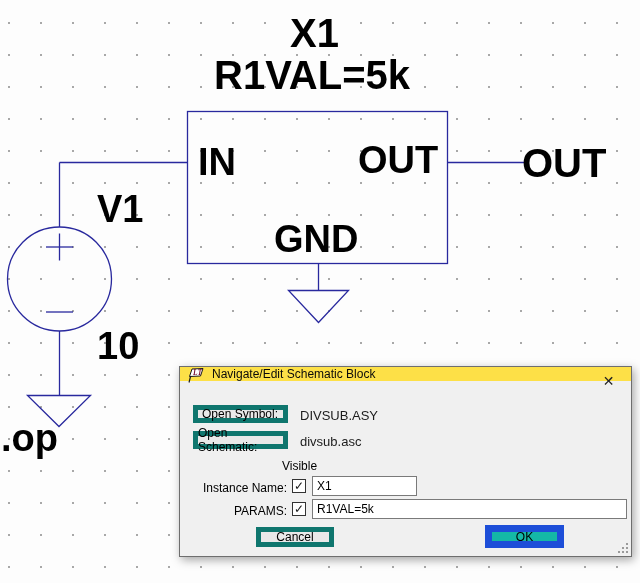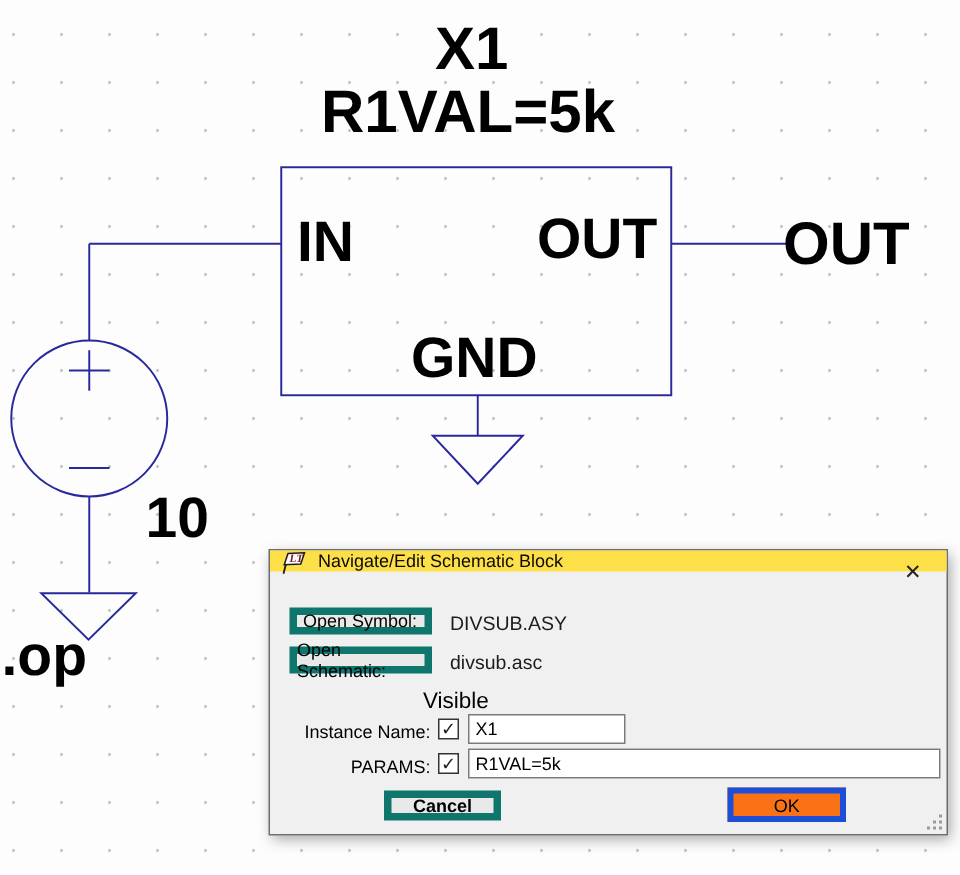--- a/index.html
+++ b/index.html
@@ -39,42 +39,42 @@
   .dlg-btn{
     position:absolute;background:#e9e9e9;border:5px solid #0f766e;
     box-sizing:border-box;font-size:12px;color:#000;
     display:flex;align-items:center;font-family:"Liberation Sans",sans-serif;
   }
   .btn-opensym{left:13px;top:38px;width:95px;height:18px;justify-content:flex-end;padding-right:5px;}
   .btn-openschem{left:13px;top:64px;width:95px;height:18px;justify-content:flex-end;padding-right:15px;}
   .file-label{position:absolute;font-size:13px;color:#1c1c1c;white-space:nowrap;}
   .lbl-symfile{left:120px;top:41px;}
   .lbl-schemfile{left:120px;top:67px;}
-  .lbl-visible{position:absolute;left:102px;top:92px;font-size:15px;}
+  .lbl-visible{position:absolute;left:102px;top:92px;font-size:12px;}
   .row-label{position:absolute;left:13px;width:94px;text-align:right;font-size:12px;white-space:nowrap;}
   .lbl-instname{top:114px;}
   .lbl-params{top:137px;}
   .checkbox{
     position:absolute;width:14px;height:14px;background:#fff;border:1px solid #333;
     box-sizing:border-box;display:flex;align-items:center;justify-content:center;
     font-size:12px;line-height:12px;color:#1a1a1a;
   }
   .cb-inst{left:112px;top:112px;}
   .cb-params{left:112px;top:135px;}
   .text-input{
     position:absolute;height:20px;background:#fff;border:1px solid #7a7a7a;
     box-sizing:border-box;font-size:12px;padding:1px 4px;color:#000;
     font-family:"Liberation Sans",sans-serif;outline:none;
   }
   .in-inst{left:132px;top:109px;width:105px;}
   .in-params{left:132px;top:132px;width:315px;}
-  .btn-cancel{left:76px;top:160px;width:78px;height:20px;justify-content:center;font-weight:bold;}
+  .btn-cancel{left:76px;top:160px;width:78px;height:20px;justify-content:center;}
   .btn-ok{
     left:305px;top:158px;width:79px;height:23px;justify-content:center;
-    border:4px solid #1d4ed8;background:#f97316;
+    border:7px solid #1d4ed8;background:#14b8a6;
   }
   .resize-grip{position:absolute;right:2px;bottom:2px;width:12px;height:12px;}
 </style>
 </head>
 <body>
 
 <div class="canvas">
 
   <svg class="sch-svg" width="640" height="583" viewBox="0 0 640 583">
     <g stroke="#29299e" stroke-width="1.3" fill="none">
@@ -102,20 +102,21 @@
       </g>
     </g>
   </svg>
 
   <div class="sch-label fs40" style="left:290px;top:13px;">X1</div>
   <div class="sch-label fs40" style="left:214px;top:55px;">R1VAL=5k</div>
   <div class="sch-label fs38" style="left:198px;top:143px;">IN</div>
   <div class="sch-label fs38" style="left:358px;top:141px;">OUT</div>
   <div class="sch-label fs38" style="left:274px;top:220px;">GND</div>
   <div class="sch-label fs40" style="left:522px;top:143px;">OUT</div>
+  <div class="sch-label fs38" style="left:97px;top:190px;">V1</div>
   <div class="sch-label fs38" style="left:97px;top:327px;">10</div>
   <div class="sch-label fs38" style="left:1px;top:419px;">.op</div>
 
   <div class="dialog">
 
     <div class="titlebar">
       <svg class="app-icon" viewBox="0 0 17 17">
         <polygon points="4,2 15,1.5 12.5,9 1.5,9.5" fill="#ffffff" stroke="#1a1a1a" stroke-width="1"></polygon>
         <line x1="2.5" y1="9.5" x2="1" y2="15.5" stroke="#1a1a1a" stroke-width="1.2"></line>
         <text x="5" y="7.8" font-size="7.5" font-weight="bold" font-style="italic" fill="#7b1230" font-family="Liberation Serif, serif">LT</text>

